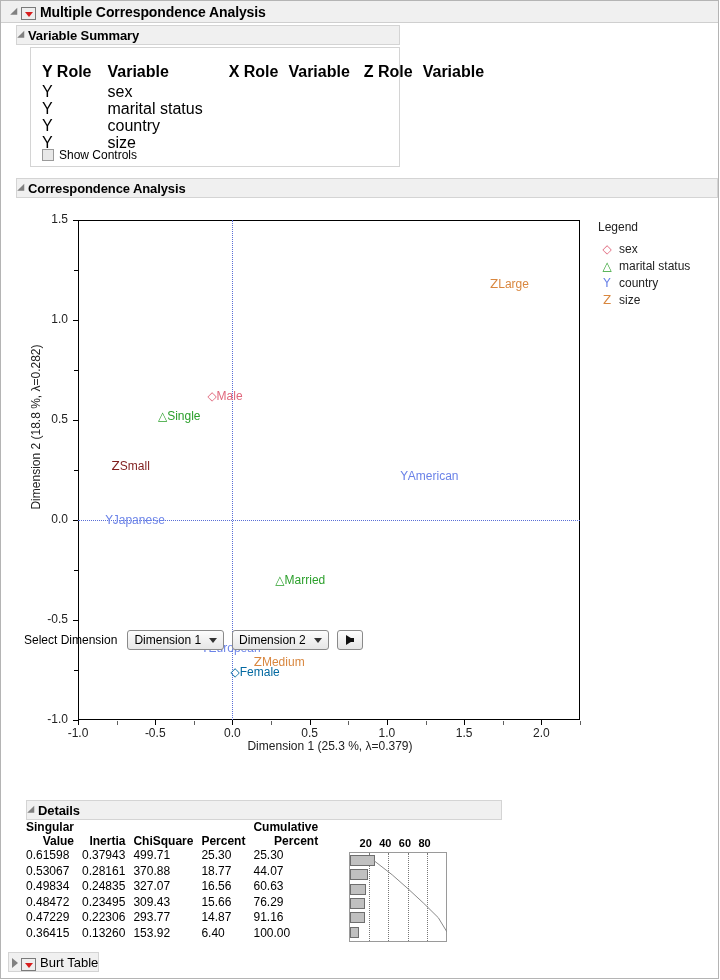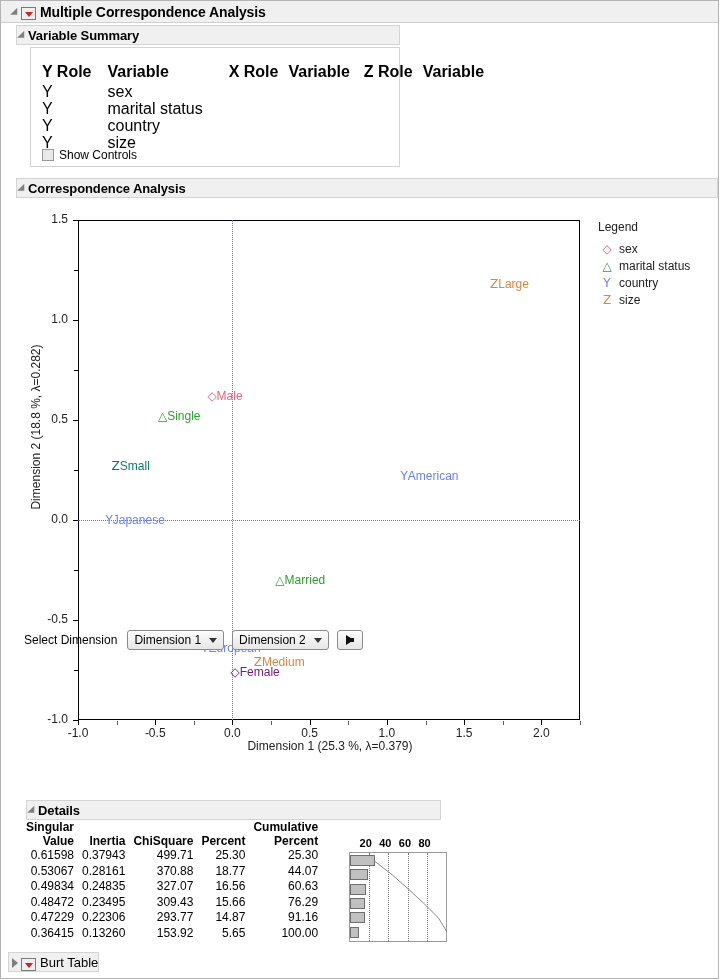--- a/index.html
+++ b/index.html
@@ -162,26 +162,26 @@
   }
   .arrow-glyph{
     width:0;height:0;border-top:5px solid transparent;border-bottom:5px solid transparent;
     border-left:8px solid #101010;position:relative;
   }
   .arrow-glyph::before{
     content:"";position:absolute;left:-6px;top:-2px;width:6px;height:4px;background:#101010;
   }
 
   
-  #details-hdr{position:absolute;left:26px;top:800px;width:415px;}
+  #details-hdr{position:absolute;left:26px;top:800px;width:476px;}
   #details-table{
     position:absolute;left:26px;top:820px;font-size:12px;border-collapse:collapse;
   }
   #details-table th{font-weight:bold;text-align:right;padding:0 8px 0 0;line-height:14px;}
-  #details-table td{text-align:right;padding:0 8px 0 0;line-height:15.5px;}
+  #details-table td{text-align:left;padding:0 8px 0 0;line-height:15.5px;}
 
   #scree{
     position:absolute;left:349px;top:838px;width:98px;height:104px;
   }
   #scree-axis{
     position:absolute;left:0;top:14px;width:98px;height:90px;
     border:1px solid #9a9a9a;box-sizing:border-box;background:#fff;
   }
   .scree-ticklbl{position:absolute;top:-1px;font-size:11px;font-weight:bold;color:#000;}
   .scree-grid{position:absolute;top:15px;height:88px;width:0;border-left:1px dotted #777;}
@@ -310,27 +310,27 @@
       <div class="xtick-minor" style="left: 271.077px;"></div>
       <div class="xtick-minor" style="left: 348.308px;"></div>
       <div class="xtick-minor" style="left: 425.538px;"></div>
       <div class="xtick-minor" style="left: 502.769px;"></div>
       <div class="xtick-minor" style="left: 580px;"></div>
     </div>
   <div id="points-layer">
       <div class="pt" style="color: rgb(217, 135, 63); left: 490.046px; top: 278px;"><span class="sym">Z</span><span>Large</span></div>
       <div class="pt" style="color: rgb(224, 103, 124); left: 207.382px; top: 390px;"><span class="sym">◇</span><span>Male</span></div>
       <div class="pt" style="color: rgb(44, 160, 44); left: 157.954px; top: 410px;"><span class="sym">△</span><span>Single</span></div>
-      <div class="pt" style="color: #0f766e; left: 111.615px; top: 460px;"><span class="sym">Z</span><span>Small</span></div>
+      <div class="pt" style="color: #7f1d1d; left: 111.615px; top: 460px;"><span class="sym">Z</span><span>Small</span></div>
       <div class="pt" style="color: rgb(107, 131, 232); left: 400.458px; top: 470px;"><span class="sym">Y</span><span>American</span></div>
       <div class="pt" style="color: rgb(107, 131, 232); left: 105.437px; top: 514px;"><span class="sym">Y</span><span>Japanese</span></div>
       <div class="pt" style="color: rgb(44, 160, 44); left: 275.345px; top: 574px;"><span class="sym">△</span><span>Married</span></div>
       <div class="pt" style="color: rgb(107, 131, 232); left: 201.203px; top: 642px;"><span class="sym">Y</span><span>European</span></div>
       <div class="pt" style="color: rgb(217, 135, 63); left: 253.72px; top: 656px;"><span class="sym">Z</span><span>Medium</span></div>
-      <div class="pt" style="color: #701a75; left: 230.551px; top: 666px;"><span class="sym">◇</span><span>Female</span></div>
+      <div class="pt" style="color: #0369a1; left: 230.551px; top: 666px;"><span class="sym">◇</span><span>Female</span></div>
     </div>
   <div id="ylabel">Dimension 2  (18.8 %, λ=0.282)</div>
   <div id="xlabel">Dimension 1  (25.3 %, λ=0.379)</div>
 </div>
 
 <div id="legend">
   <div class="lg-title">Legend</div>
   <div id="legend-rows">
       <div class="lg-row">
         <span class="lg-sym" style="color: rgb(224, 103, 124);">◇</span>
@@ -421,21 +421,21 @@
         <td>0.47229</td>
         <td>0.22306</td>
         <td>293.77</td>
         <td>14.87</td>
         <td>91.16</td>
       </tr>
       <tr>
         <td>0.36415</td>
         <td>0.13260</td>
         <td>153.92</td>
-        <td>5.65</td>
+        <td>6.40</td>
         <td>100.00</td>
       </tr>
     </tbody>
 </table>
 
 <div id="scree">
   <div id="scree-ticklabels">
       <div class="scree-ticklbl" style="left: 10.6px;">20</div>
       <div class="scree-ticklbl" style="left: 30.2px;">40</div>
       <div class="scree-ticklbl" style="left: 49.8px;">60</div>

